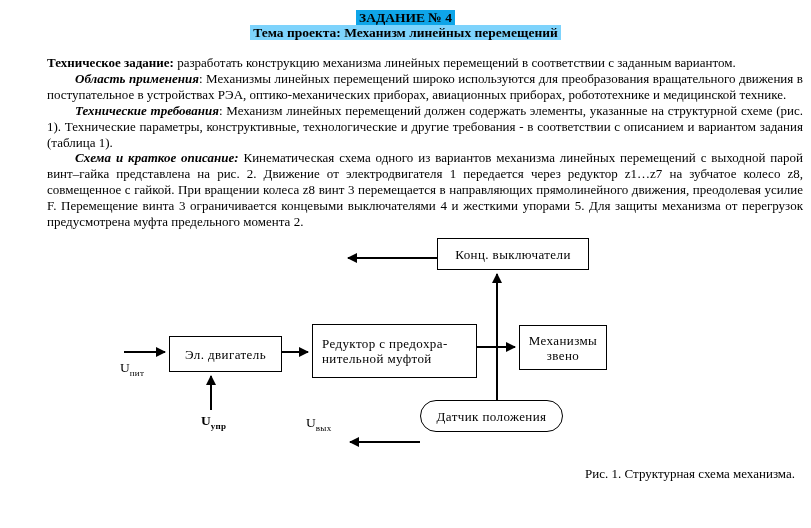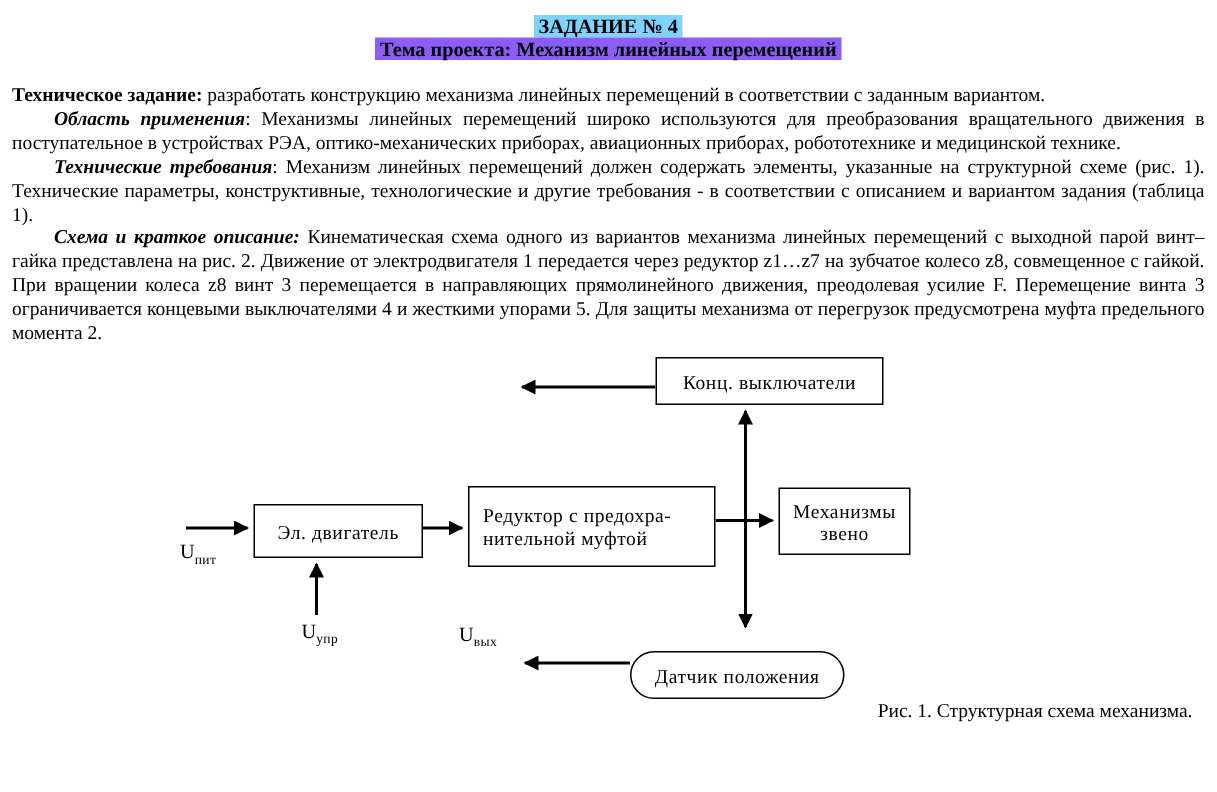--- a/index.html
+++ b/index.html
@@ -14,20 +14,21 @@
   
   .title-block{padding-top:10px;text-align:center;margin-bottom:15px;}
   .title-line{font-size:13.5px;font-weight:bold;line-height:15px;}
   .hl{padding:0 3px;}
   
   .body-text{
     padding:0 8px;
     font-size:13px;
     line-height:15.9px;
     text-align:justify;
+    margin-left:39px;
   }
   .body-text p{margin:0;text-indent:28px;}
   .body-text p.no-indent{text-indent:0;}
   .lead-bold{font-weight:bold;}
   .lead-bold-italic{font-weight:bold;font-style:italic;}
   
   .diagram-svg{position:absolute;left:0;top:0;width:811px;height:528px;pointer-events:none;}
   .diagram-svg line{stroke:var(--line-color,#000);stroke-width:2;}
   .diagram-svg .ah{fill:var(--line-color,#000);}
   .dbox{
@@ -54,22 +55,22 @@
     text-align:right;
     font-size:13px;
   }
 </style>
 </head>
 <body>
 
 <div class="page">
 
   <div class="title-block">
-    <div class="title-line"><span class="hl" style="background-color: #7dd3fc;">ЗАДАНИЕ № 4</span></div>
-    <div class="title-line"><span class="hl" style="background-color: #8b5cf6;">Тема проекта: Механизм линейных перемещений</span></div>
+    <div class="title-line"><span class="hl" style="background-color: #0ea5e9;">ЗАДАНИЕ № 4</span></div>
+    <div class="title-line"><span class="hl" style="background-color: #7dd3fc;">Тема проекта: Механизм линейных перемещений</span></div>
   </div>
 
   <div class="body-text">
     <p class="no-indent"><span class="lead-bold">Техническое задание:</span><span> разработать конструкцию механизма линейных перемещений в соответствии с заданным вариантом.</span></p>
     <p><span class="lead-bold-italic">Область применения</span><span>: Механизмы линейных перемещений широко используются для преобразования вращательного движения в поступательное в устройствах РЭА, оптико-механических приборах, авиационных приборах, робототехнике и медицинской технике.</span></p>
     <p><span class="lead-bold-italic">Технические требования</span><span>: Механизм линейных перемещений должен содержать элементы, указанные на структурной схеме (рис. 1). Технические параметры, конструктивные, технологические и другие требования - в соответствии с описанием и вариантом задания (таблица 1).</span></p>
     <p><span class="lead-bold-italic">Схема и краткое описание:</span><span> Кинематическая схема одного из вариантов механизма линейных перемещений с выходной парой винт–гайка представлена на рис. 2. Движение от электродвигателя 1 передается через редуктор z1…z7 на зубчатое колесо z8, совмещенное с гайкой. При вращении колеса z8 винт 3 перемещается в направляющих прямолинейного движения, преодолевая усилие F. Перемещение винта 3 ограничивается концевыми выключателями 4 и жесткими упорами 5. Для защиты механизма от перегрузок предусмотрена муфта предельного момента 2.</span></p>
   </div>
 
   <svg class="diagram-svg" viewBox="0 0 811 528" xmlns="http://www.w3.org/2000/svg">
@@ -99,23 +100,23 @@
   <div class="dbox left-text" style="left:312px;top:324px;width:165px;height:54px;">
     <span>Редуктор с предохра-</span>
     <span>нительной муфтой</span>
   </div>
 
   <div class="dbox" style="left:519px;top:325px;width:88px;height:45px;">
     <span>Механизмы</span>
     <span>звено</span>
   </div>
 
-  <div class="dbox" style="left:420px;top:434px;width:143px;height:32px;border-radius:16px;">
+  <div class="dbox" style="left:420px;top:400px;width:143px;height:32px;border-radius:16px;">
     <span>Датчик положения</span>
   </div>
 
   <div class="ulabel" style="left:120px;top:330px;margin-top:31px;"><span>U</span><sub>пит</sub></div>
-  <div class="ulabel" style="left:201px;top:414px;"><span>U</span><sub>упр</sub></div>
+  <div class="ulabel" style="left:201px;top:414px;font-weight:bold;"><span>U</span><sub>упр</sub></div>
   <div class="ulabel" style="left:306px;top:416px;"><span>U</span><sub>вых</sub></div>
 
   <div class="caption">Рис. 1. Структурная схема механизма.</div>
 
 </div>
 
 </body></html>

